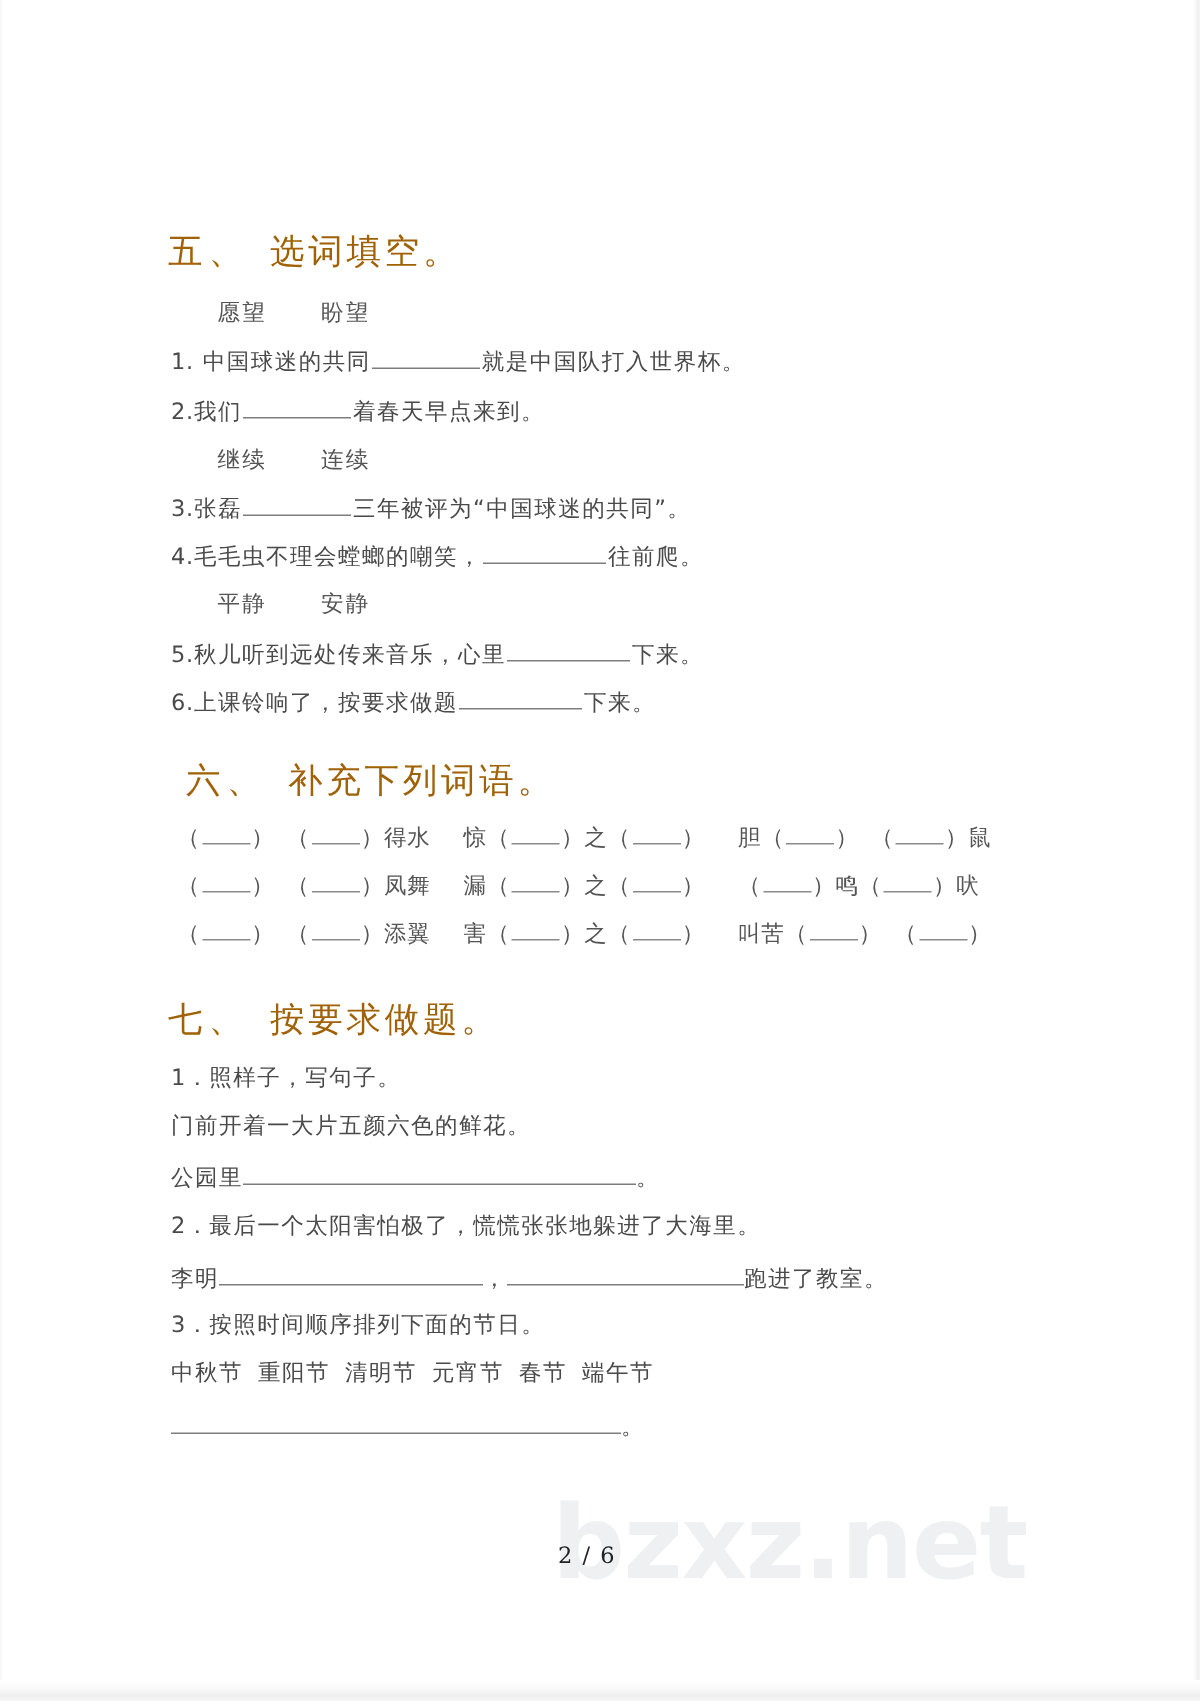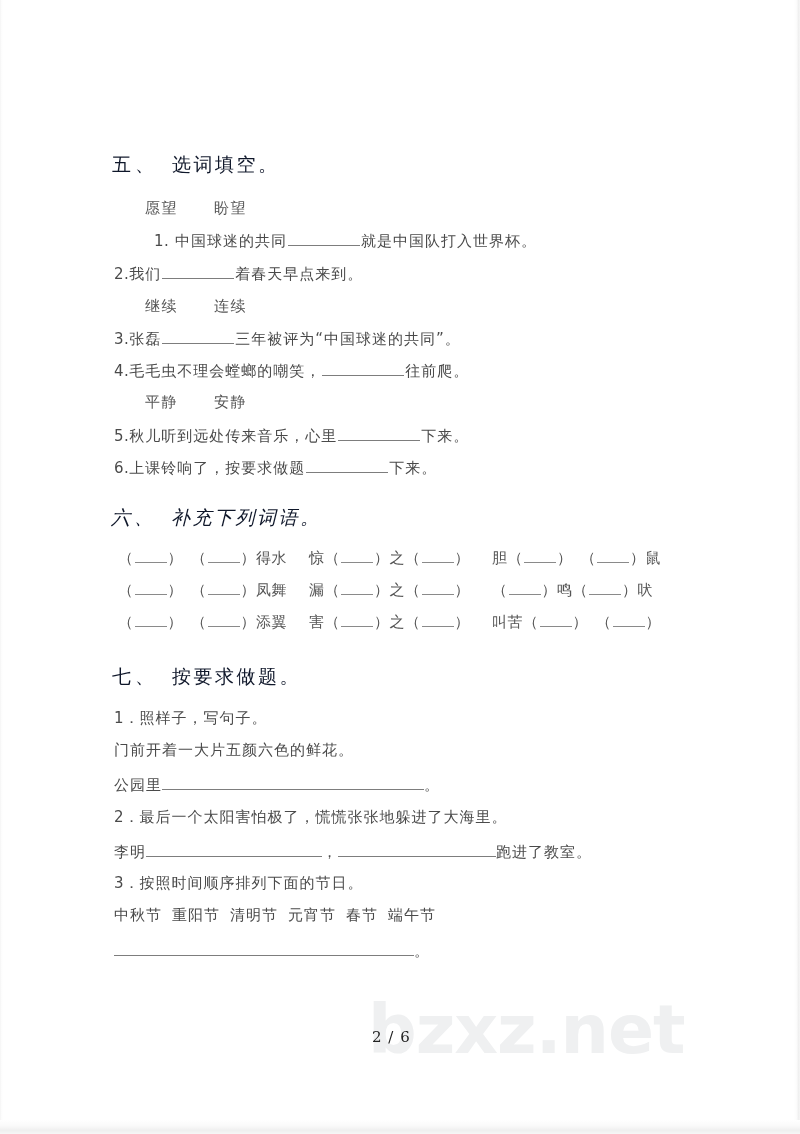--- a/index.html
+++ b/index.html
@@ -90,22 +90,22 @@
   .wg-c4 { width: 120px; }
   .wordgrid .cell {
     font-size: 15px;
     color: #555555;
     letter-spacing: 1.5px;
   }
 
   
   .section-head {
     position: absolute;
-    font-size: 19px;
-    color: #0f172a;
+    font-size: 23px;
+    color: #a16207;
     letter-spacing: 2px;
     white-space: nowrap;
   }
   .section-head .num { letter-spacing: 4px; }
   .section-head .title { margin-left: 14px; letter-spacing: 2.5px; }
 
   
   .wordbank {
     position: absolute;
     font-size: 15px;
@@ -212,21 +212,21 @@
     </div>
 
     <div class="section-head" style="left:112px; top:152px;">
       <span class="num">五、</span><span class="title">选词填空。</span>
     </div>
 
     <div class="wordbank" style="left:145px; top:199px;">
       <span>愿望</span><span class="w2">盼望</span>
     </div>
 
-    <div class="qline" style="left:114px; top:231px;margin-left:40px;">
+    <div class="qline" style="left:114px; top:231px;">
       <span class="idx">1.</span>
       <span>中国球迷的共同</span><span class="blank b-md"></span><span>就是中国队打入世界杯。</span>
     </div>
 
     <div class="qline" style="left:114px; top:264px;">
       <span class="idx">2.</span><span>我们</span><span class="blank b-md"></span><span>着春天早点来到。</span>
     </div>
 
     <div class="wordbank" style="left:145px; top:297px;">
       <span>继续</span><span class="w2">连续</span>
@@ -245,21 +245,21 @@
     </div>
 
     <div class="qline" style="left:114px; top:426px;">
       <span class="idx">5.</span><span>秋儿听到远处传来音乐，心里</span><span class="blank b-lg"></span><span>下来。</span>
     </div>
 
     <div class="qline" style="left:114px; top:458px;">
       <span class="idx">6.</span><span>上课铃响了，按要求做题</span><span class="blank b-lg"></span><span>下来。</span>
     </div>
 
-    <div class="section-head" style="left:111px; top:505px;font-style:italic;">
+    <div class="section-head" style="left:124px; top:505px;">
       <span class="num">六、</span><span class="title">补充下列词语。</span>
     </div>
 
     <div class="idiom-row" style="left:118px; top:549px;">
       <span class="paren">（<span class="pb"></span>）</span><span class="gap-n"></span><span class="paren">（<span class="pb"></span>）</span><span>得水</span><span class="gap-w"></span><span>惊</span><span class="paren">（<span class="pb"></span>）</span><span>之</span><span class="paren">（<span class="pb"></span>）</span><span class="gap-w"></span><span>胆</span><span class="paren">（<span class="pb"></span>）</span><span class="gap-n"></span><span class="paren">（<span class="pb"></span>）</span><span>鼠</span>
     </div>
 
     <div class="idiom-row" style="left:118px; top:581px;">
       <span class="paren">（<span class="pb"></span>）</span><span class="gap-n"></span><span class="paren">（<span class="pb"></span>）</span><span>凤舞</span><span class="gap-w"></span><span>漏</span><span class="paren">（<span class="pb"></span>）</span><span>之</span><span class="paren">（<span class="pb"></span>）</span><span class="gap-w"></span><span class="paren">（<span class="pb"></span>）</span><span>鸣</span><span class="paren">（<span class="pb"></span>）</span><span>吠</span>
     </div>

